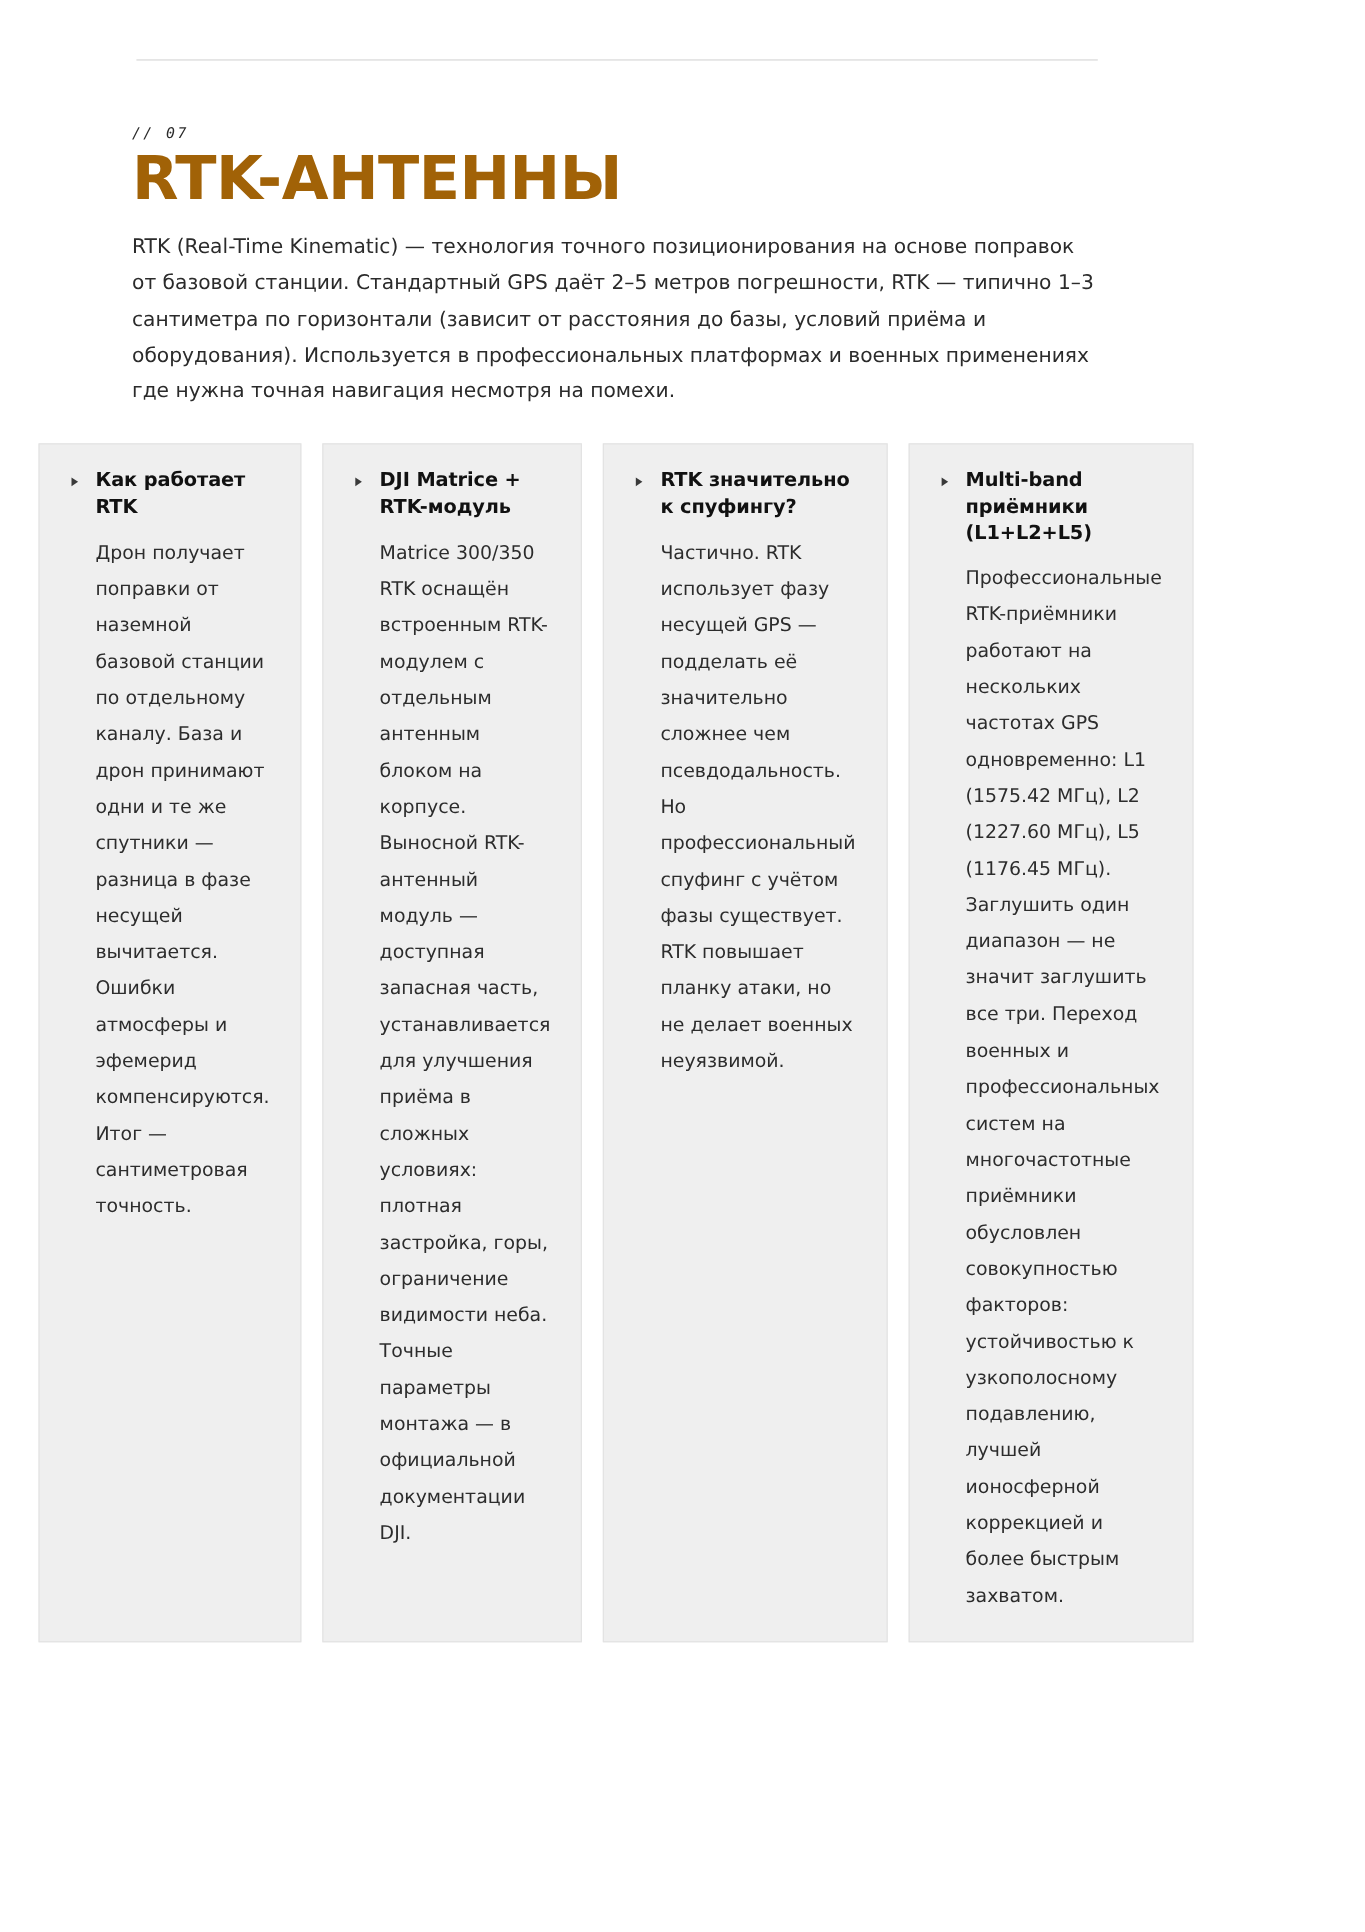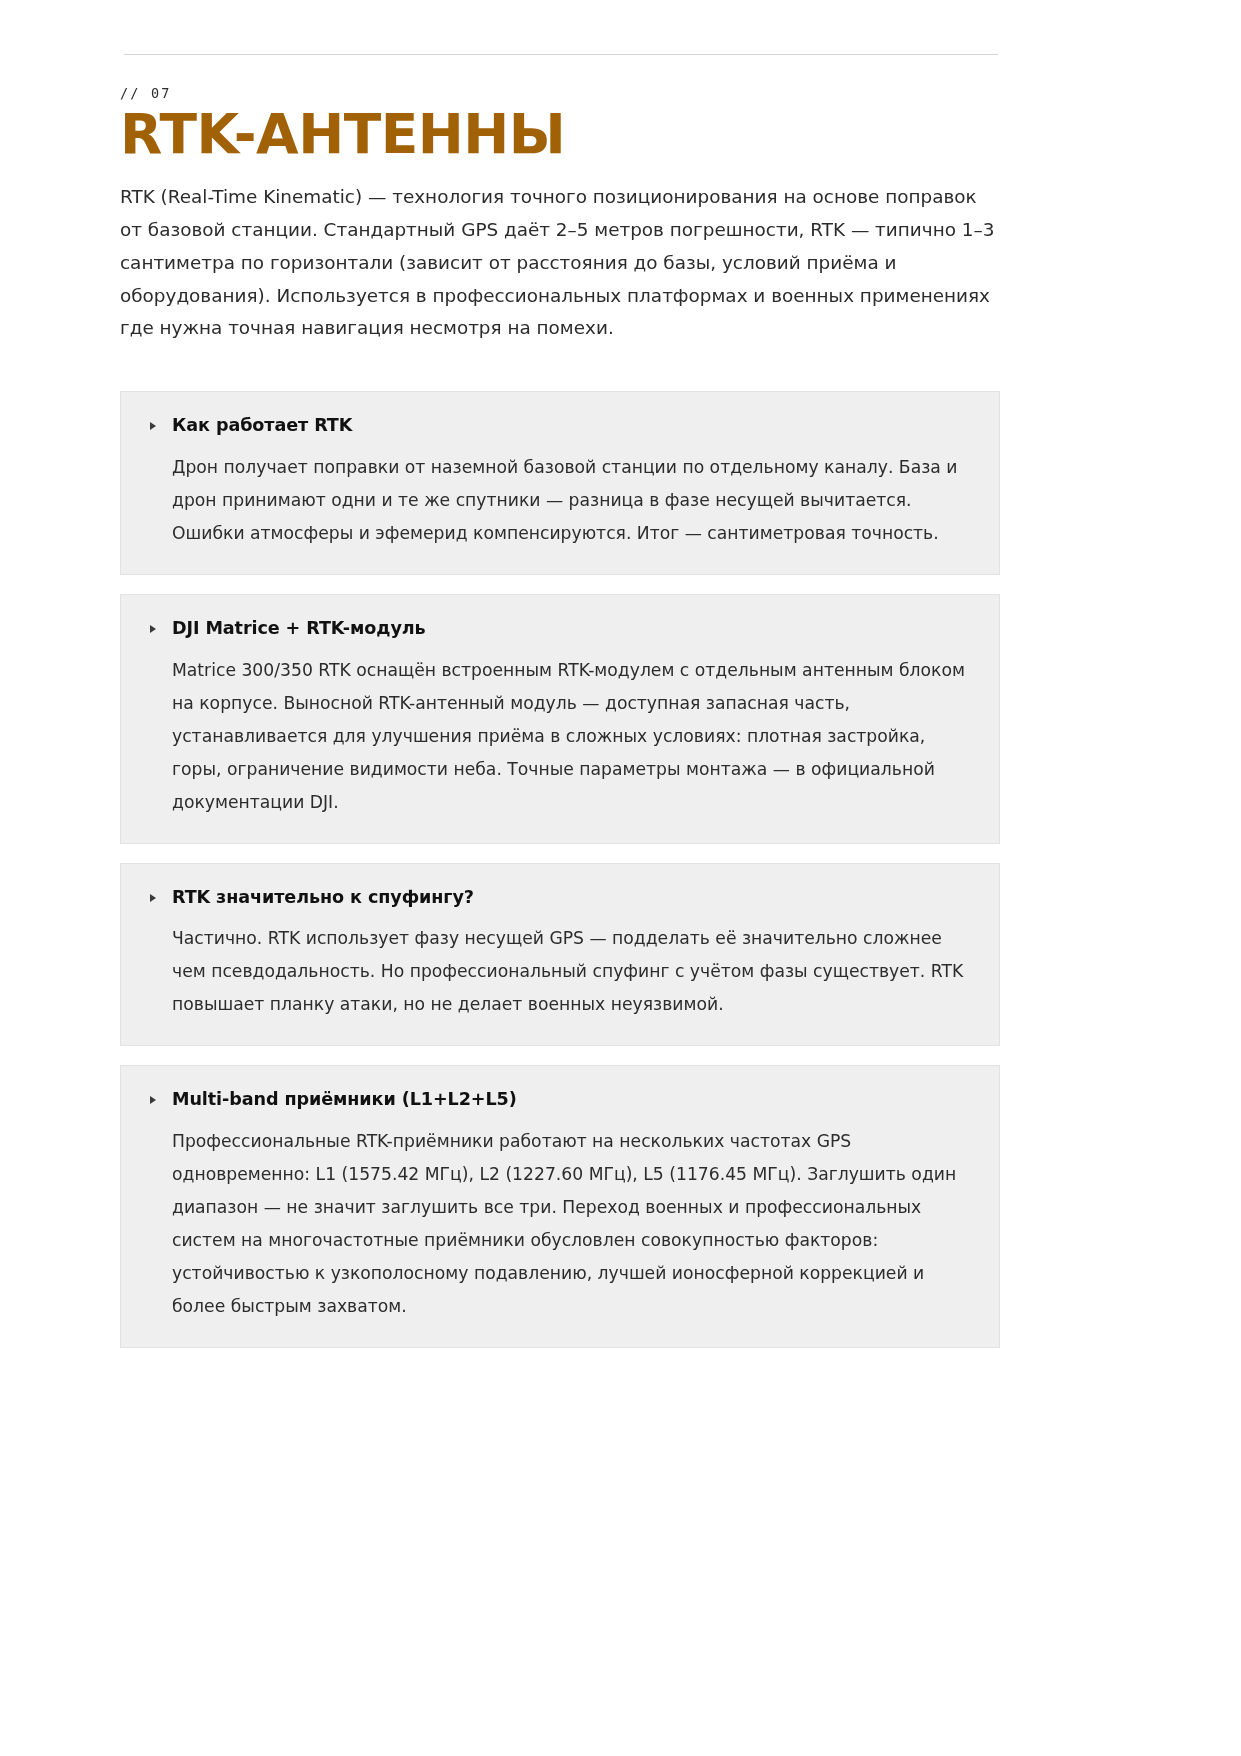--- a/index.html
+++ b/index.html
@@ -30,46 +30,47 @@
   .content {
     margin-left: 120px;
     margin-right: 120px;
     padding-top: 0;
   }
   .kicker {
     font-family: "DejaVu Sans Mono", "Liberation Mono", monospace;
     font-size: 13.5px;
     letter-spacing: 2.2px;
     color: #2a2a2a;
-    margin-top: 30px;
+    margin-top: 58px;
     margin-bottom: 4px;
     font-weight: 400;
+    font-style: italic;
   }
   h1.page-title {
     font-family: "DejaVu Sans", "Liberation Sans", sans-serif;
     font-size: 55px;
     font-weight: 700;
     letter-spacing: -0.5px;
     line-height: 1.06;
     margin: 4px 0 18px 0;
     color: #a16207;
   }
   p.intro {
     font-size: 18.4px;
     line-height: 1.78;
     color: #2b2b2b;
-    margin: 0 0 46px 0;
+    margin: 0 0 30px 0;
     max-width: 880px;
     font-weight: 400;
   }
   .cards {
     display: flex;
-    flex-direction: column;
     gap: 19px;
     max-width: 880px;
+    justify-content: center;
   }
   .card {
     background: #efefef;
     border: 1px solid #e2e2e2;
     padding: 22px 28px 24px 28px;
   }
   .card-head {
     display: flex;
     align-items: flex-start;
     gap: 13px;

